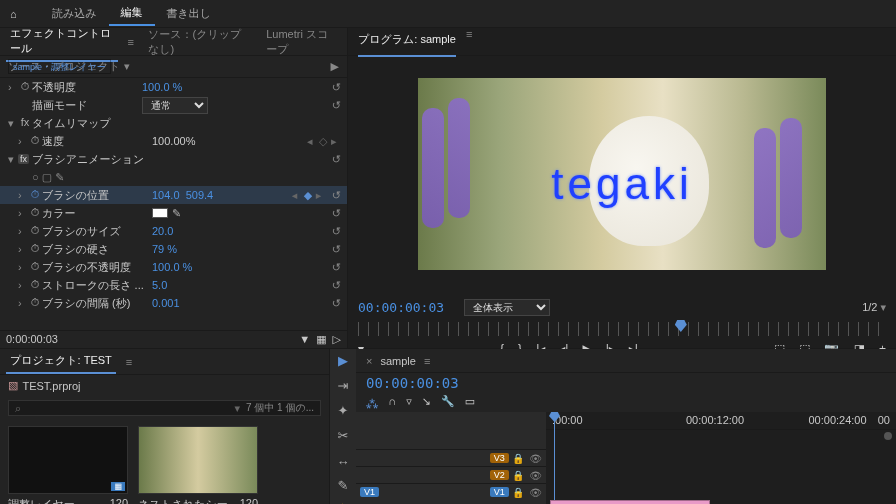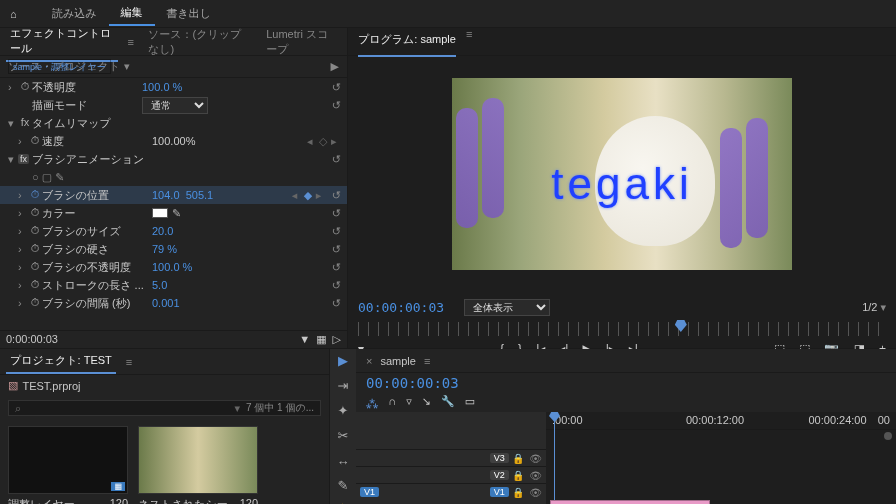--- a/index.html
+++ b/index.html
@@ -31,21 +31,21 @@
 .color-chip{width:16px;height:10px;background:#fff;display:inline-block;border:1px solid #555}
 .dropper{color:#aaa;margin-left:4px;cursor:pointer}
 select.blend{background:#2a2a2a;color:#ddd;border:1px solid #444;font-size:10px;padding:1px 20px 1px 4px}
 .tc-footer{color:#4a90e2;font-size:10px;padding:2px 6px;border-top:1px solid #1a1a1a;display:flex;align-items:flex-start}
 .tc-footer .icons{margin-left:auto;display:flex;gap:6px;color:#888}
 .right-panel{flex:1;display:flex;flex-direction:column;background:#1e1e1e}
 .prog-header{height:28px;display:flex;align-items:flex-start;padding:0 10px;border-bottom:1px solid #1a1a1a}
 .prog-header .pt{color:#eee;padding:4px 0;position:relative}
 .prog-header .pt::after{content:"";position:absolute;left:0;right:0;bottom:-6px;height:2px;background:#5a8fd4}
 .monitor{flex:1;display:flex;align-items:center;justify-content:center;background:#1e1e1e;padding:10px}
-.vid{width:340px;height:192px;position:relative;background:linear-gradient(90deg,#6b7a4a,#9aa57a 20%,#d4cba0 45%,#e8e0c4 60%,#b8b890 80%,#7a8a5a);overflow:hidden}
+.vid{width:408px;height:192px;position:relative;background:linear-gradient(90deg,#6b7a4a,#9aa57a 20%,#d4cba0 45%,#e8e0c4 60%,#b8b890 80%,#7a8a5a);overflow:hidden}
 .tegaki{position:absolute;left:50%;top:50%;transform:translate(-50%,-30%);font-size:44px;font-weight:400;color:#2040ff;letter-spacing:4px;font-family:Tahoma,sans-serif;text-shadow:0 0 3px rgba(80,120,255,.8)}
 .lav{position:absolute;width:22px;height:120px;background:linear-gradient(#8a6acc,#7a5abc);border-radius:10px;opacity:.85}
 .dog{position:absolute;left:42%;top:20%;width:120px;height:130px;background:radial-gradient(ellipse at 40% 40%,#f8f6f0,#e8e4d8);border-radius:50% 50% 45% 45%}
 .transport{height:56px;background:#1e1e1e;padding:4px 10px}
 .trow1{display:flex;align-items:center;height:22px}
 .tc-blue{color:#4a90e2;font-family:monospace;font-size:13px}
 .fitsel{margin-left:20px}
 .frac{margin-left:auto;color:#888}
 .ruler{height:14px;background:repeating-linear-gradient(90deg,#555 0,#555 1px,transparent 1px,transparent 10px);margin:4px 0;position:relative}
 .playhead{position:absolute;left:60%;top:-2px;width:12px;height:12px;background:#5a8fd4;clip-path:polygon(20% 0,80% 0,100% 40%,50% 100%,0 40%)}
@@ -69,21 +69,21 @@
 .tools span.active{color:#5a8fd4}
 .timeline{flex:1;background:#232323;display:flex;flex-direction:column}
 .tl-tabs{height:24px;display:flex;align-items:center;padding:0 10px;border-bottom:1px solid #1a1a1a;gap:8px}
 .tl-tc{padding:2px 10px;color:#4a90e2;font-family:monospace;font-size:14px}
 .tl-icons{display:flex;gap:10px;padding:2px 10px;color:#888}
 .tl-icons span{cursor:pointer}
 .tl-body{flex:1;display:flex}
 .track-head{width:190px;background:#2a2a2a;display:flex;flex-direction:column;justify-content:flex-end;padding-bottom:4px}
 .th-row{height:17px;display:flex;align-items:center;padding:0 4px;gap:4px;border-top:1px solid #1a1a1a}
 .th-btn{background:#3a7abd;color:#fff;font-size:9px;padding:0 4px;border-radius:2px;cursor:pointer}
-.th-btn.g{background:#404040}
+.th-btn.g{background:#a16207}
 .th-ico{color:#888;font-size:10px;cursor:pointer}
 .track-area{flex:1;position:relative;background:#1e1e1e}
 .tl-ruler{height:18px;border-bottom:1px solid #1a1a1a;position:relative;font-size:9px;color:#888}
 .tl-ruler span{position:absolute;top:2px}
 .tl-ph{position:absolute;top:0;bottom:0;left:8px;width:1px;background:#5a8fd4}
 .tl-ph::before{content:"";position:absolute;top:0;left:-5px;width:11px;height:10px;background:#5a8fd4;clip-path:polygon(20% 0,80% 0,100% 40%,50% 100%,0 40%)}
 .clip{position:absolute;height:15px;font-size:9px;padding:1px 4px;overflow:hidden;white-space:nowrap;border:1px solid rgba(0,0,0,.3)}
 .clip.pink{background:#e89ac7;color:#333}
 .tl-scroll{position:absolute;top:20px;right:4px;width:8px;height:8px;border-radius:50%;background:#555}
 </style>
@@ -143,21 +143,21 @@
             <span>▸</span>
           </div>
         </div>
       <div class="ec-row">
           <span class="twirl">▾</span>
           <span class="fx-badge">fx</span>
           <span>ブラシアニメーション</span>
           <span class="reset" style="margin-left:auto">↺</span>
         </div>
       <div class="ec-row"><span style="width:24px"></span><span style="color:#888">○</span>&nbsp;<span style="color:#888">▢</span>&nbsp;<span style="color:#888">✎</span></div>
-      <div class="ec-row" style="background:#2d3a4a"><span style="width:10px"></span><span class="twirl">›</span><span class="sw" style="color:#5a8fd4">⏱</span><span class="prop-name">ブラシの位置</span><span class="prop-val2">104.0</span>&nbsp;&nbsp;<span class="prop-val2">505.1</span><div class="kf-nav">
+      <div class="ec-row" style="background:#2d3a4a"><span style="width:10px"></span><span class="twirl">›</span><span class="sw" style="color:#5a8fd4">⏱</span><span class="prop-name">ブラシの位置</span><span class="prop-val2">104.0</span>&nbsp;&nbsp;<span class="prop-val2">509.4</span><div class="kf-nav">
             <span>◂</span>
             <span style="color:#5a8fd4">◆</span>
             <span>▸</span>
           </div><span class="reset">↺</span></div>
       <div class="ec-row">
           <span style="width:10px"></span>
           <span class="twirl">›</span>
           <span class="sw">⏱</span>
           <span class="prop-name">カラー</span>
           <span class="color-chip"></span>

